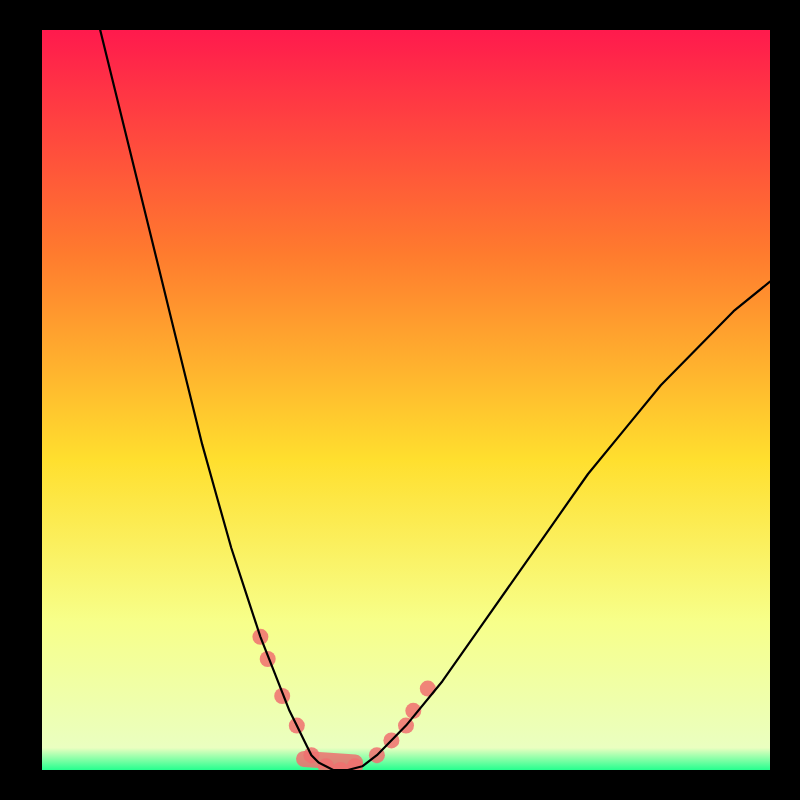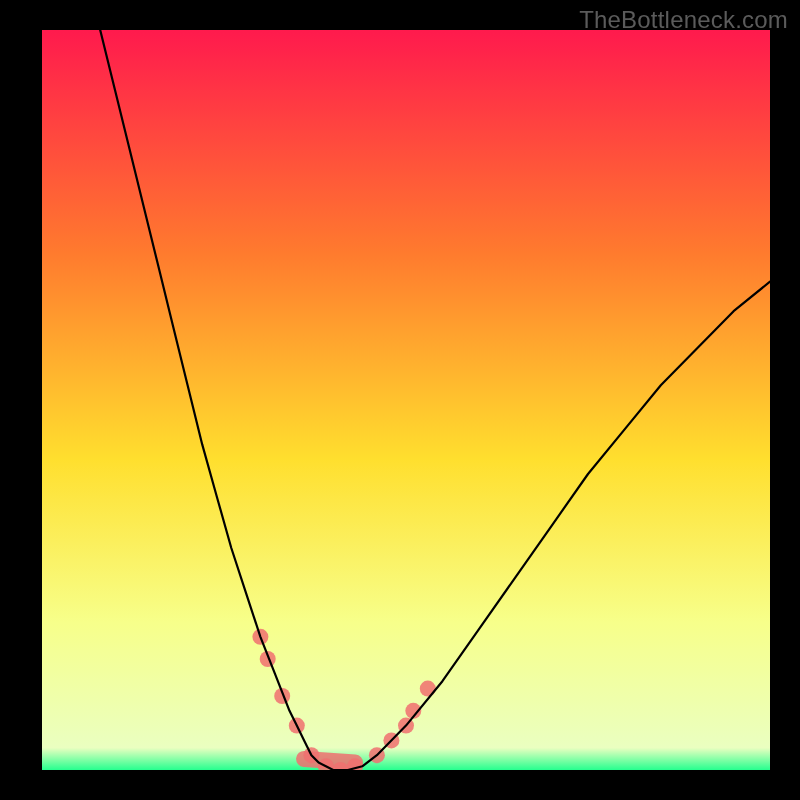--- a/index.html
+++ b/index.html
@@ -53,21 +53,20 @@
     stroke-opacity: 0.85;
     stroke-width: 16;
     stroke-linecap: round;
     fill: none;
   }
 </style>
 </head>
 <body>
 
 <div class="frame">
-  <div class="watermark">TheBottleneck.com</div>
 
   <div class="plot-area">
     <svg id="chart-svg" width="728" height="740" viewBox="0 0 728 740" preserveAspectRatio="none">
       <defs>
         <linearGradient id="bg-grad" x1="0" y1="0" x2="0" y2="1">
           <stop id="g0" offset="0%" stop-color="#ff1a4d"></stop>
           <stop id="g1" offset="30%" stop-color="#ff7a2e"></stop>
           <stop id="g2" offset="58%" stop-color="#ffdf2e"></stop>
           <stop id="g3" offset="80%" stop-color="#f7ff8a"></stop>
           <stop id="g4" offset="97%" stop-color="#eaffc0"></stop>

